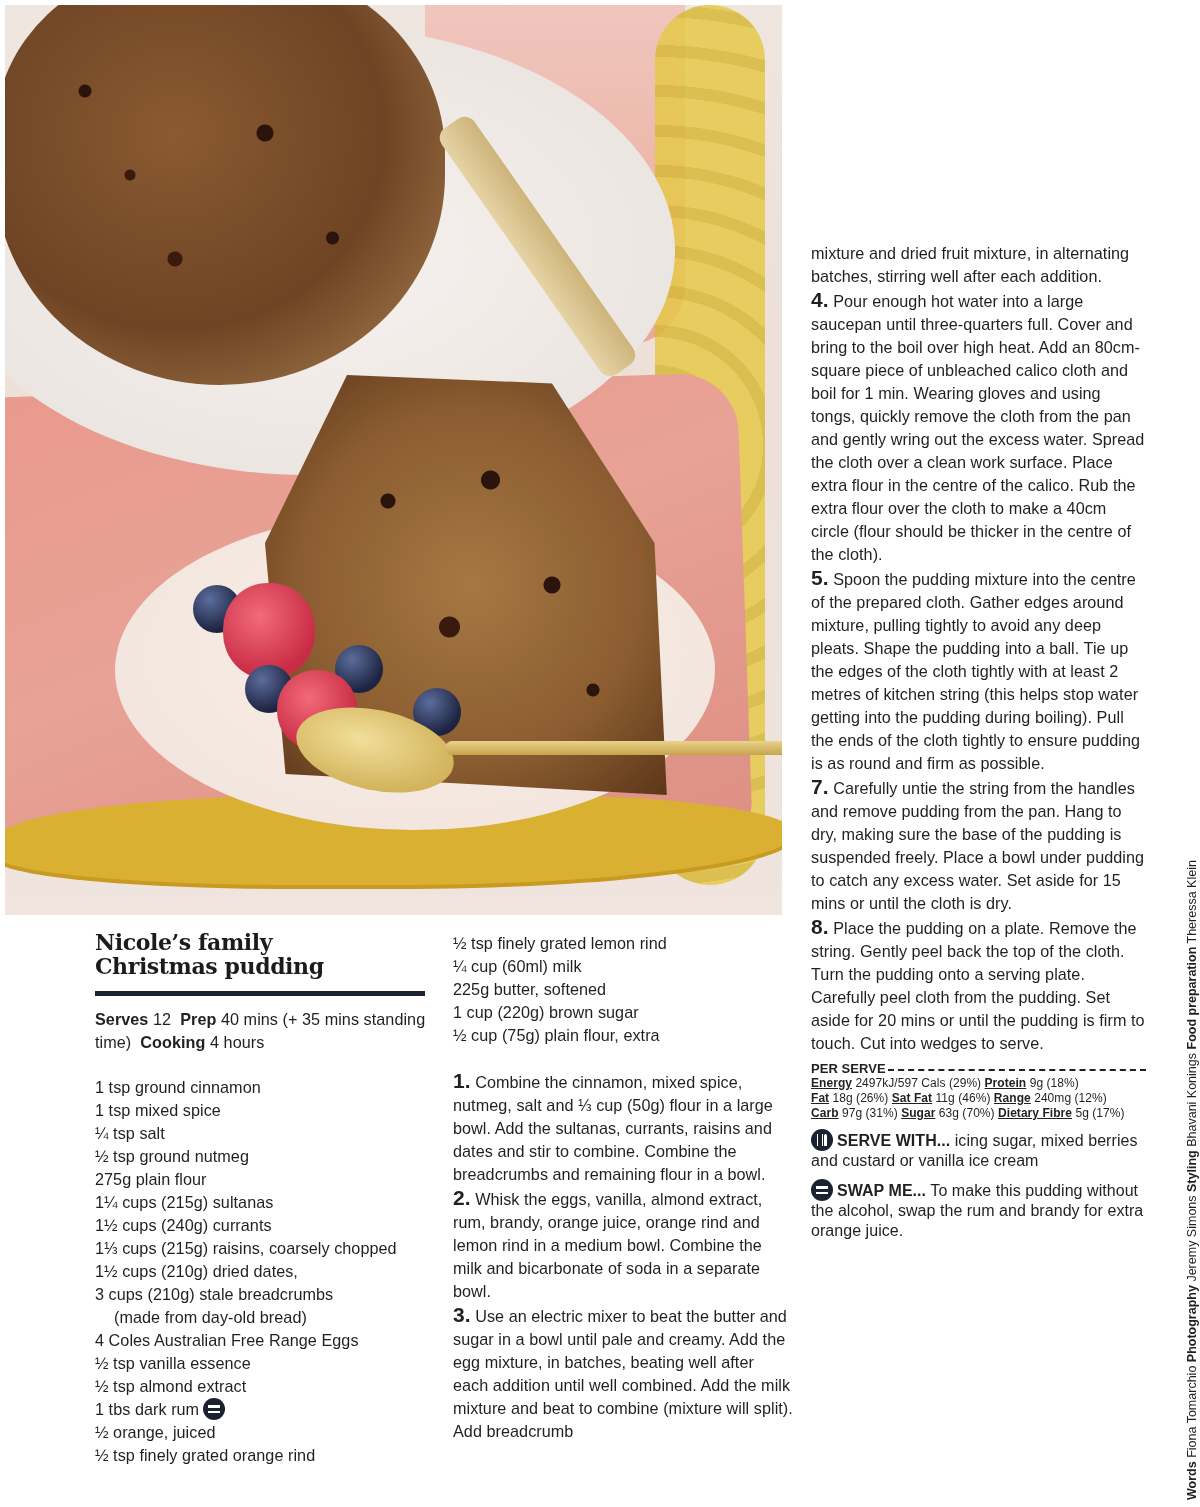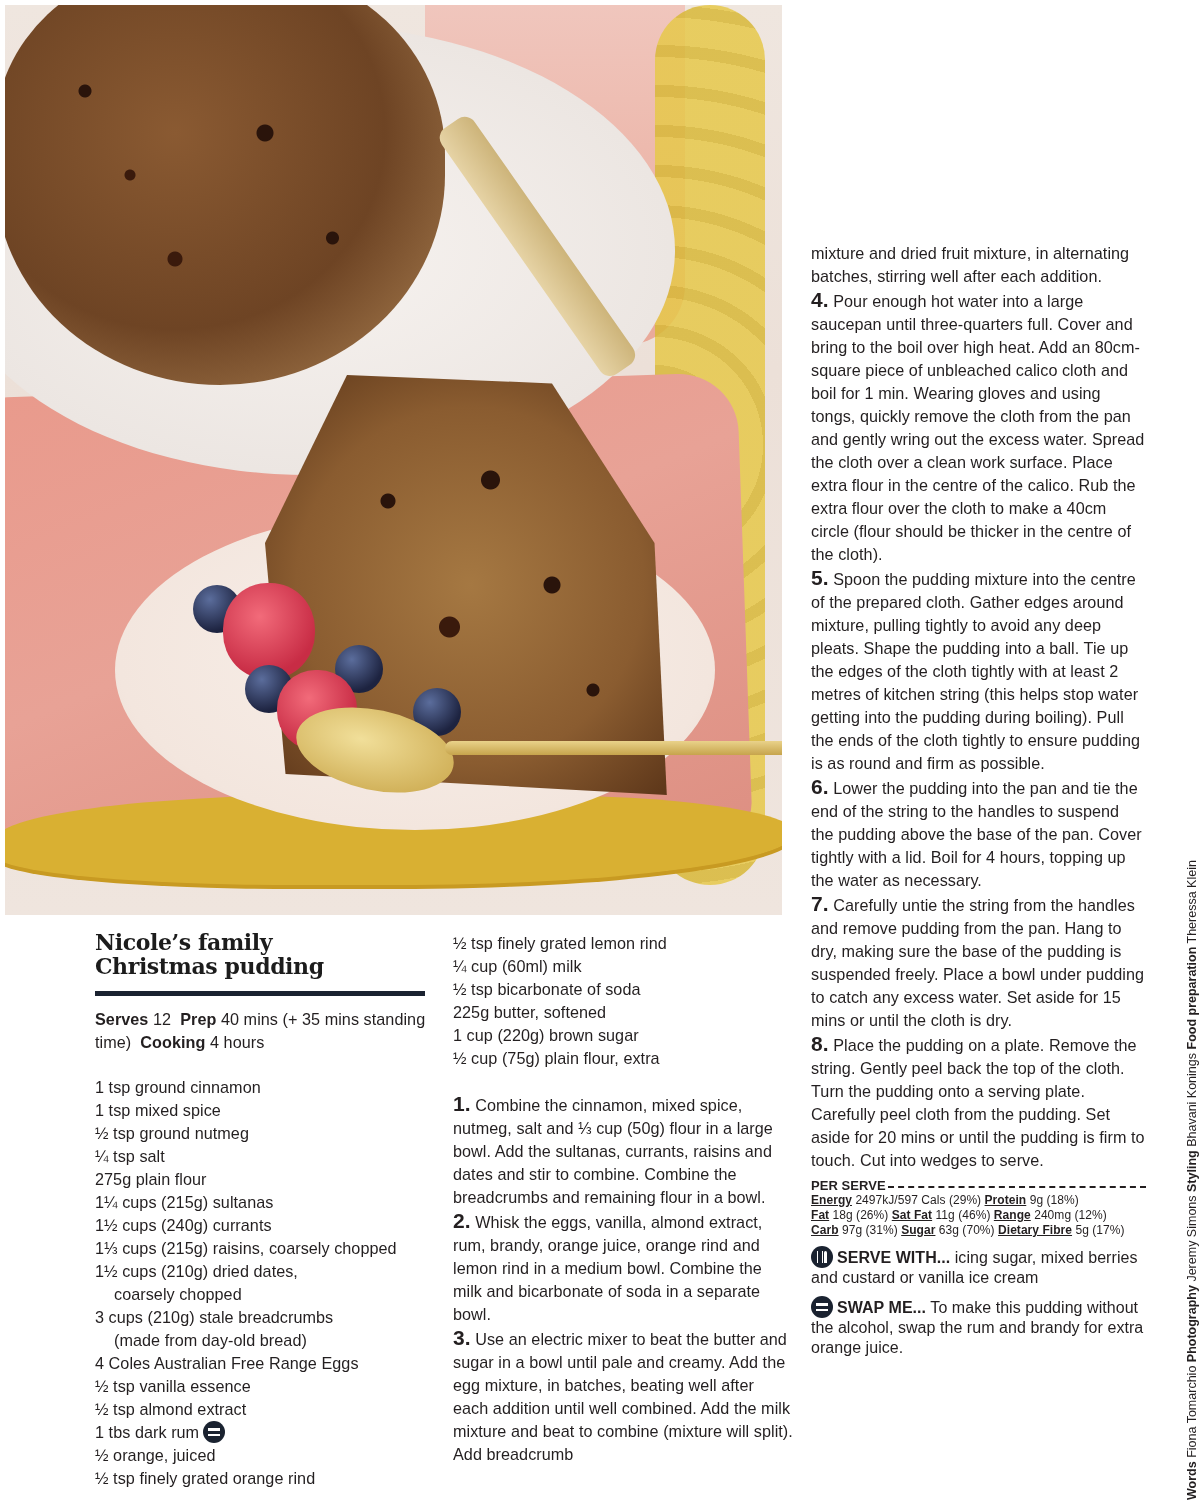--- a/index.html
+++ b/index.html
@@ -178,59 +178,56 @@
     <b>Serves</b>
     <span>12</span>&nbsp;
     <b>Prep</b>
     <span>40 mins (+ 35 mins standing time)</span>&nbsp;
     <b>Cooking</b>
     <span>4 hours</span>
   </div>
   <ul class="ing-list">
     <li>1 tsp ground cinnamon</li>
     <li>1 tsp mixed spice</li>
+    <li>¼ tsp salt</li>
     <li>½ tsp ground nutmeg</li>
-    <li>¼ tsp salt</li>
     <li>275g plain flour</li>
     <li>1¼ cups (215g) sultanas</li>
     <li>1½ cups (240g) currants</li>
     <li>1⅓ cups (215g) raisins, coarsely chopped</li>
     <li>1½ cups (210g) dried dates,</li>
-    <li class="cont">coarsely chopped</li>
     <li>3 cups (210g) stale breadcrumbs</li>
     <li class="cont">(made from day-old bread)</li>
     <li>4 Coles Australian Free Range Eggs</li>
     <li>½ tsp vanilla essence</li>
     <li>½ tsp almond extract</li>
     <li><span>1 tbs dark rum</span><span class="swap-icon-inline"></span></li>
     <li>½ orange, juiced</li>
     <li>½ tsp finely grated orange rind</li>
   </ul>
 </div>
 
 <div class="col col2">
   <ul class="ing-list">
     <li>½ tsp finely grated lemon rind</li>
     <li>¼ cup (60ml) milk</li>
-    <li>½ tsp bicarbonate of soda</li>
     <li>225g butter, softened</li>
     <li>1 cup (220g) brown sugar</li>
     <li>½ cup (75g) plain flour, extra</li>
   </ul>
   <div class="gap"></div>
   <p class="step"><span class="step-num">1.</span> <span>Combine the cinnamon, mixed spice, nutmeg, salt and ⅓ cup (50g) flour in a large bowl. Add the sultanas, currants, raisins and dates and stir to combine. Combine the breadcrumbs and remaining flour in a bowl.</span></p>
   <p class="step"><span class="step-num">2.</span> <span>Whisk the eggs, vanilla, almond extract, rum, brandy, orange juice, orange rind and lemon rind in a medium bowl. Combine the milk and bicarbonate of soda in a separate bowl.</span></p>
   <p class="step"><span class="step-num">3.</span> <span>Use an electric mixer to beat the butter and sugar in a bowl until pale and creamy. Add the egg mixture, in batches, beating well after each addition until well combined. Add the milk mixture and beat to combine (mixture will split). Add breadcrumb</span></p>
 </div>
 
 <div class="col col3">
   <p class="step">mixture and dried fruit mixture, in alternating batches, stirring well after each addition.</p>
   <p class="step"><span class="step-num">4.</span> <span>Pour enough hot water into a large saucepan until three-quarters full. Cover and bring to the boil over high heat. Add an 80cm-square piece of unbleached calico cloth and boil for 1 min. Wearing gloves and using tongs, quickly remove the cloth from the pan and gently wring out the excess water. Spread the cloth over a clean work surface. Place extra flour in the centre of the calico. Rub the extra flour over the cloth to make a 40cm circle (flour should be thicker in the centre of the cloth).</span></p>
   <p class="step"><span class="step-num">5.</span> <span>Spoon the pudding mixture into the centre of the prepared cloth. Gather edges around mixture, pulling tightly to avoid any deep pleats. Shape the pudding into a ball. Tie up the edges of the cloth tightly with at least 2 metres of kitchen string (this helps stop water getting into the pudding during boiling). Pull the ends of the cloth tightly to ensure pudding is as round and firm as possible.</span></p>
-  <p class="step"><span class="step-num">6.</span> <span>Lower the pudding into the pan and tie the end of the string to the handles to suspend the pudding above the base of the pan. Cover tightly with a lid. Boil for 4 hours, topping up the water as necessary.</span></p>
   <p class="step"><span class="step-num">7.</span> <span>Carefully untie the string from the handles and remove pudding from the pan. Hang to dry, making sure the base of the pudding is suspended freely. Place a bowl under pudding to catch any excess water. Set aside for 15 mins or until the cloth is dry.</span></p>
   <p class="step"><span class="step-num">8.</span> <span>Place the pudding on a plate. Remove the string. Gently peel back the top of the cloth. Turn the pudding onto a serving plate. Carefully peel cloth from the pudding. Set aside for 20 mins or until the pudding is firm to touch. Cut into wedges to serve.</span></p>
 
   <div class="per-serve">
     <div class="per-serve-head">
         <span>PER SERVE</span>
         <span class="dash"></span>
       </div>
     <div>
       <b>Energy</b> <span>2497kJ/597 Cals (29%)</span>

